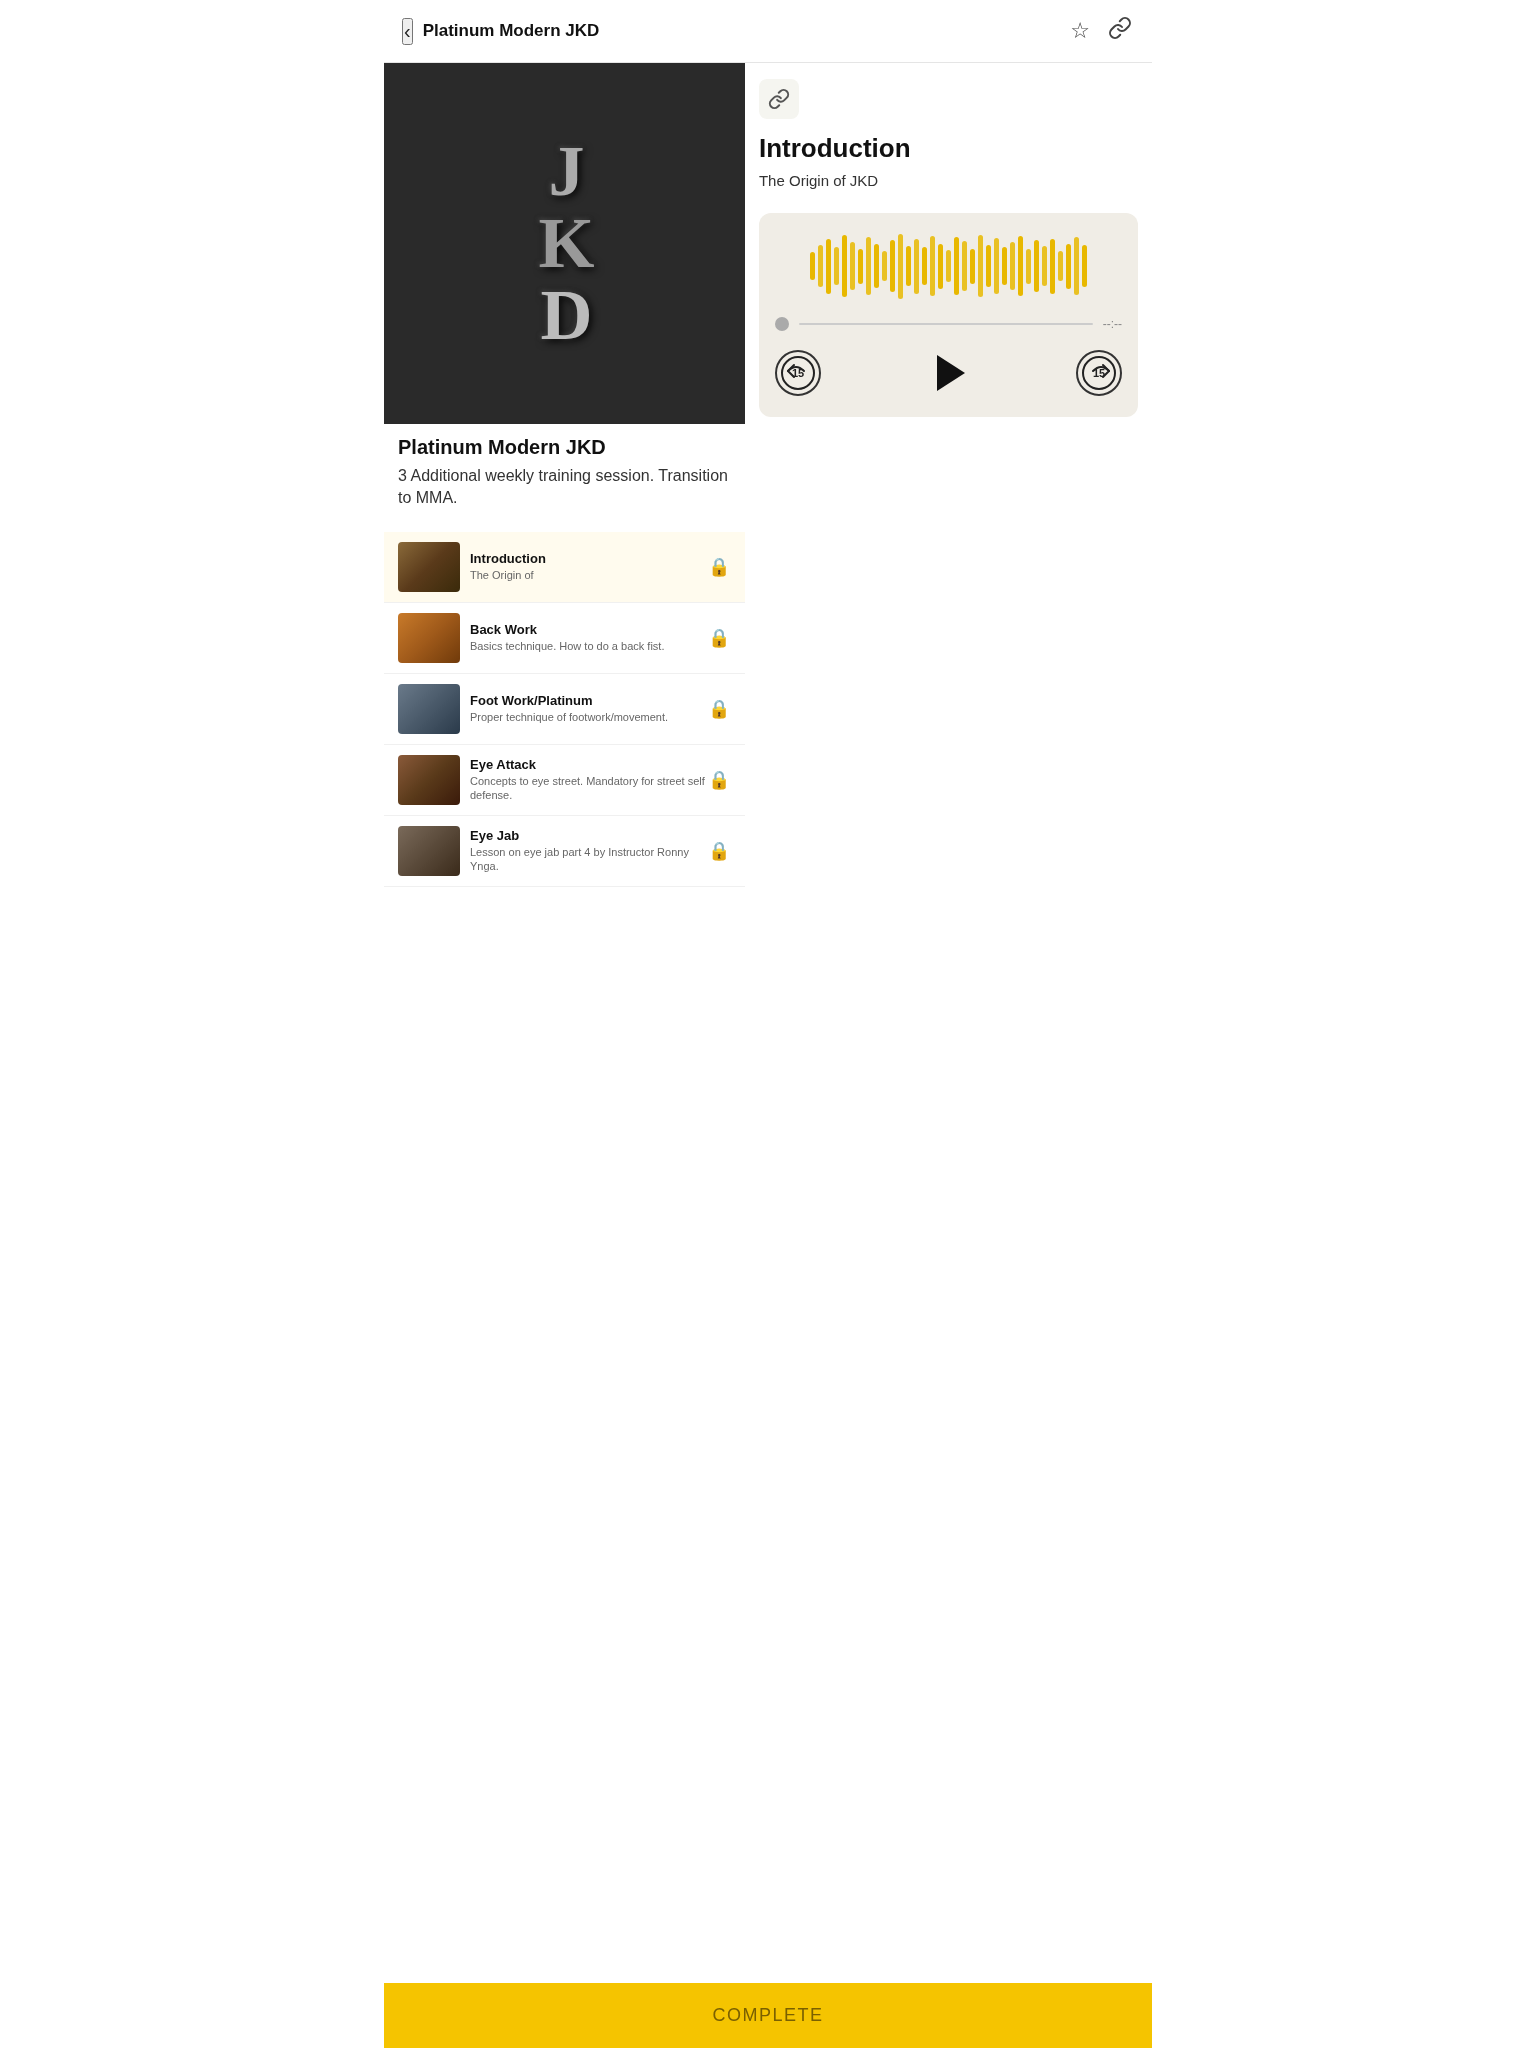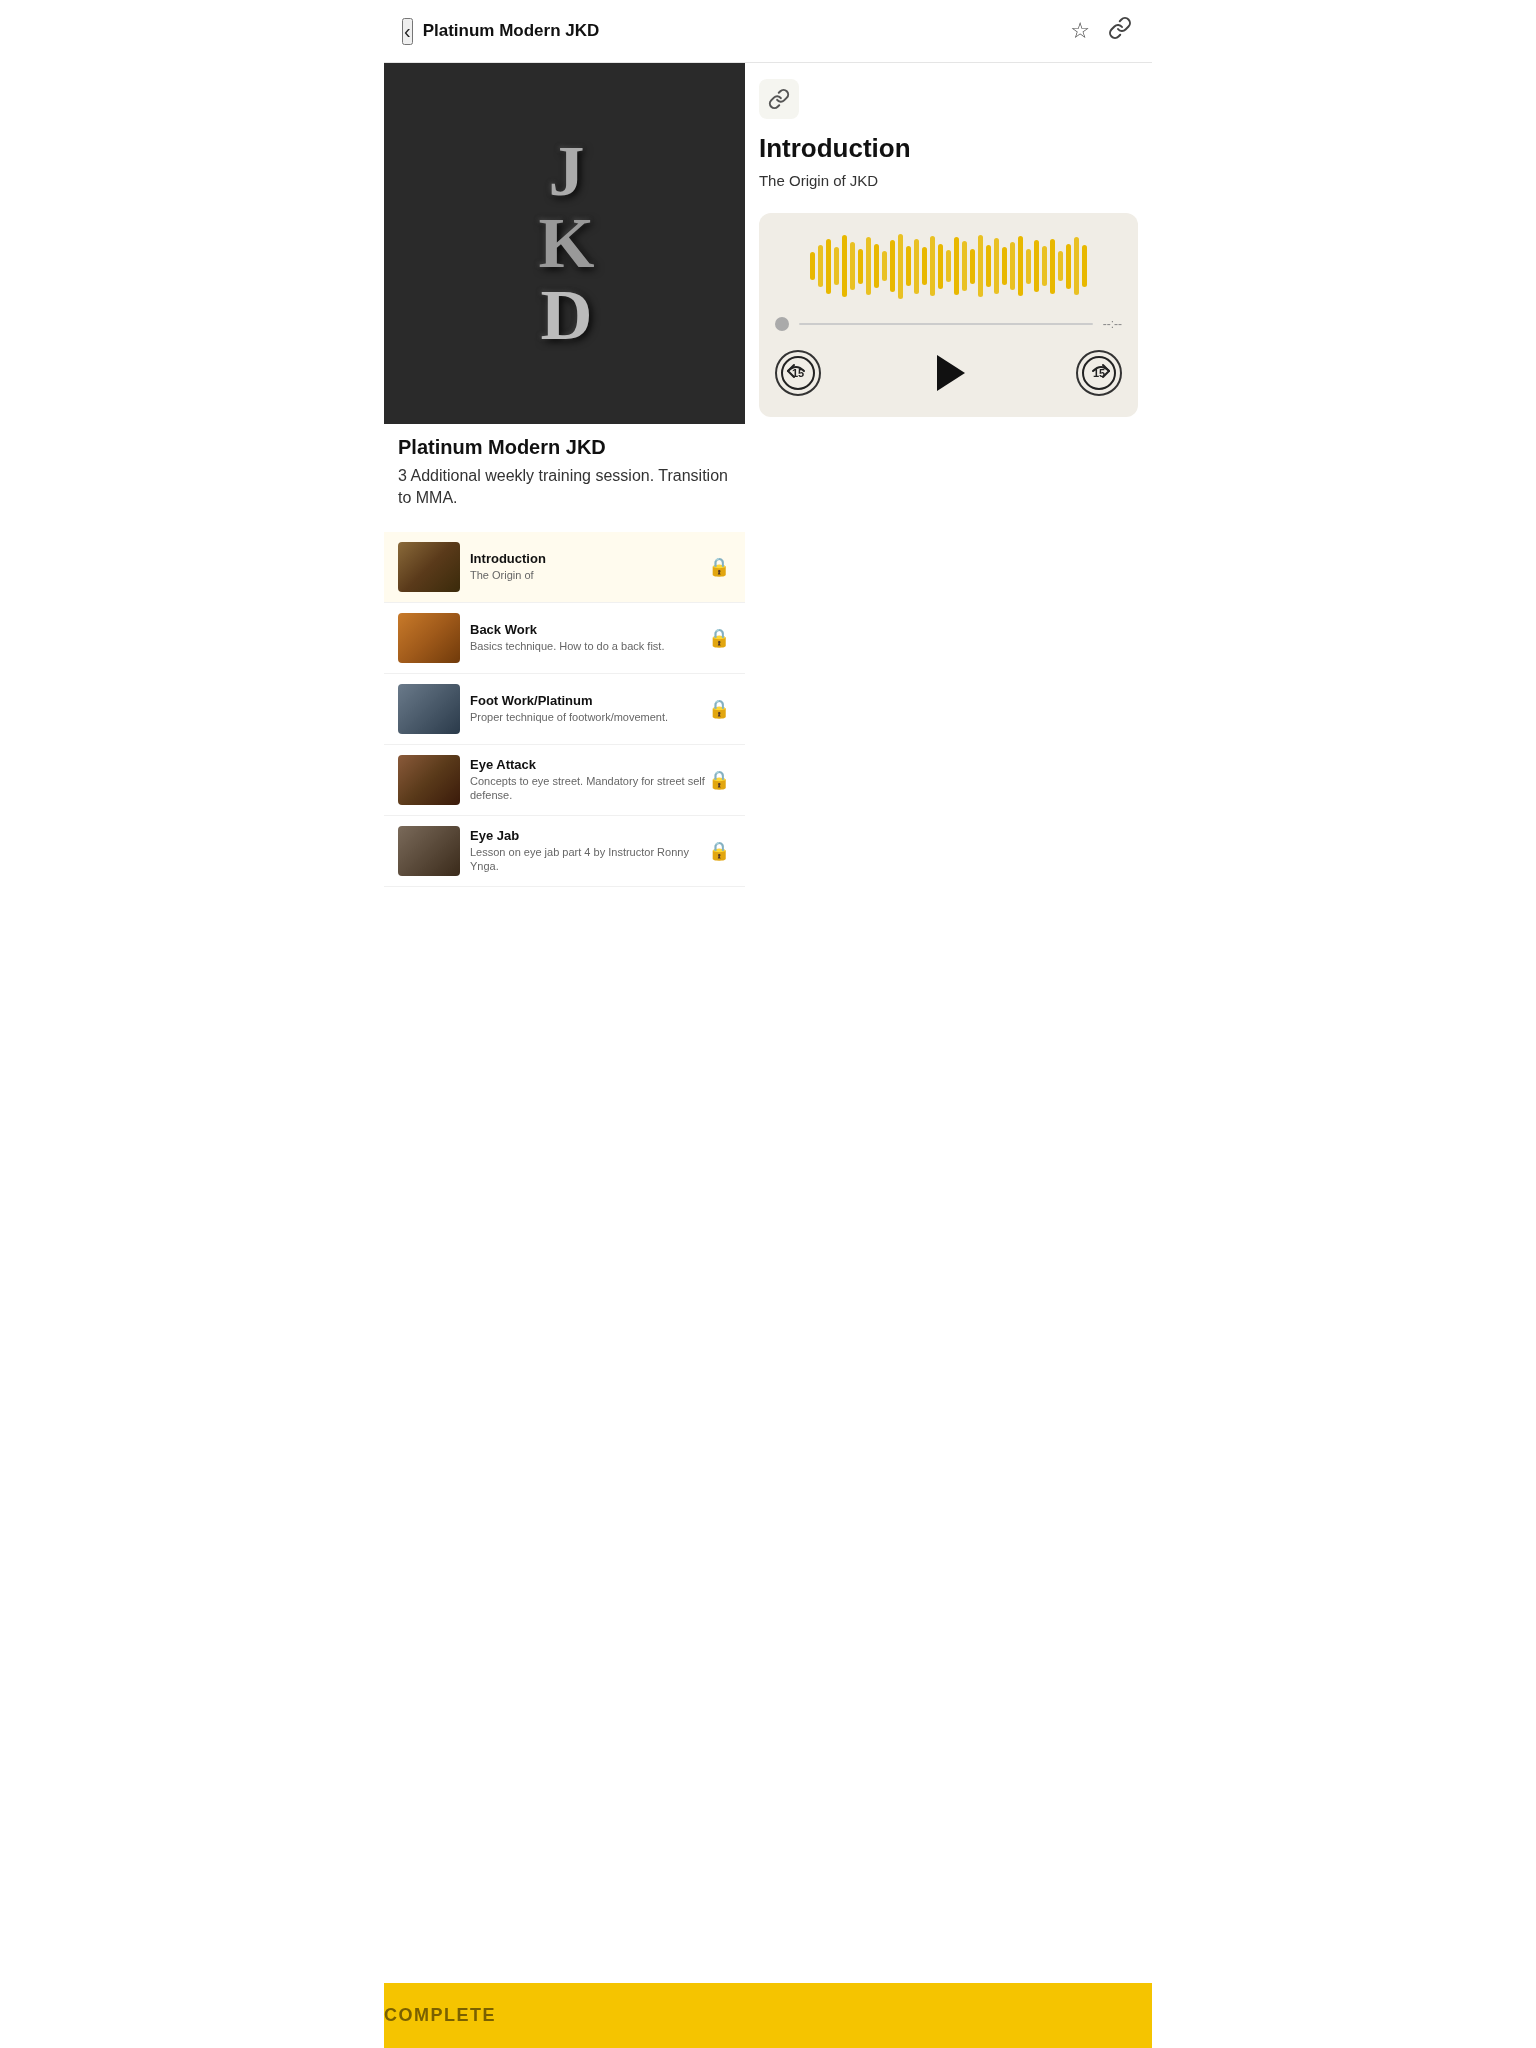--- a/index.html
+++ b/index.html
@@ -298,25 +298,25 @@
       max-width: 768px;
       padding: 0;
     }
     .complete-btn {
       display: block;
       width: 100%;
       padding: 22px 0;
       background: #f5c400;
       border: none;
       font-size: 18px;
-      font-weight: 700;
+      font-weight: 400;
       letter-spacing: 1.5px;
       color: #7a6000;
       cursor: pointer;
-      text-align: left;
+      text-align: center;
     }
 
     
     .page-bottom-pad {
       height: 80px;
     }
   </style>
 </head>
 <body>
 

